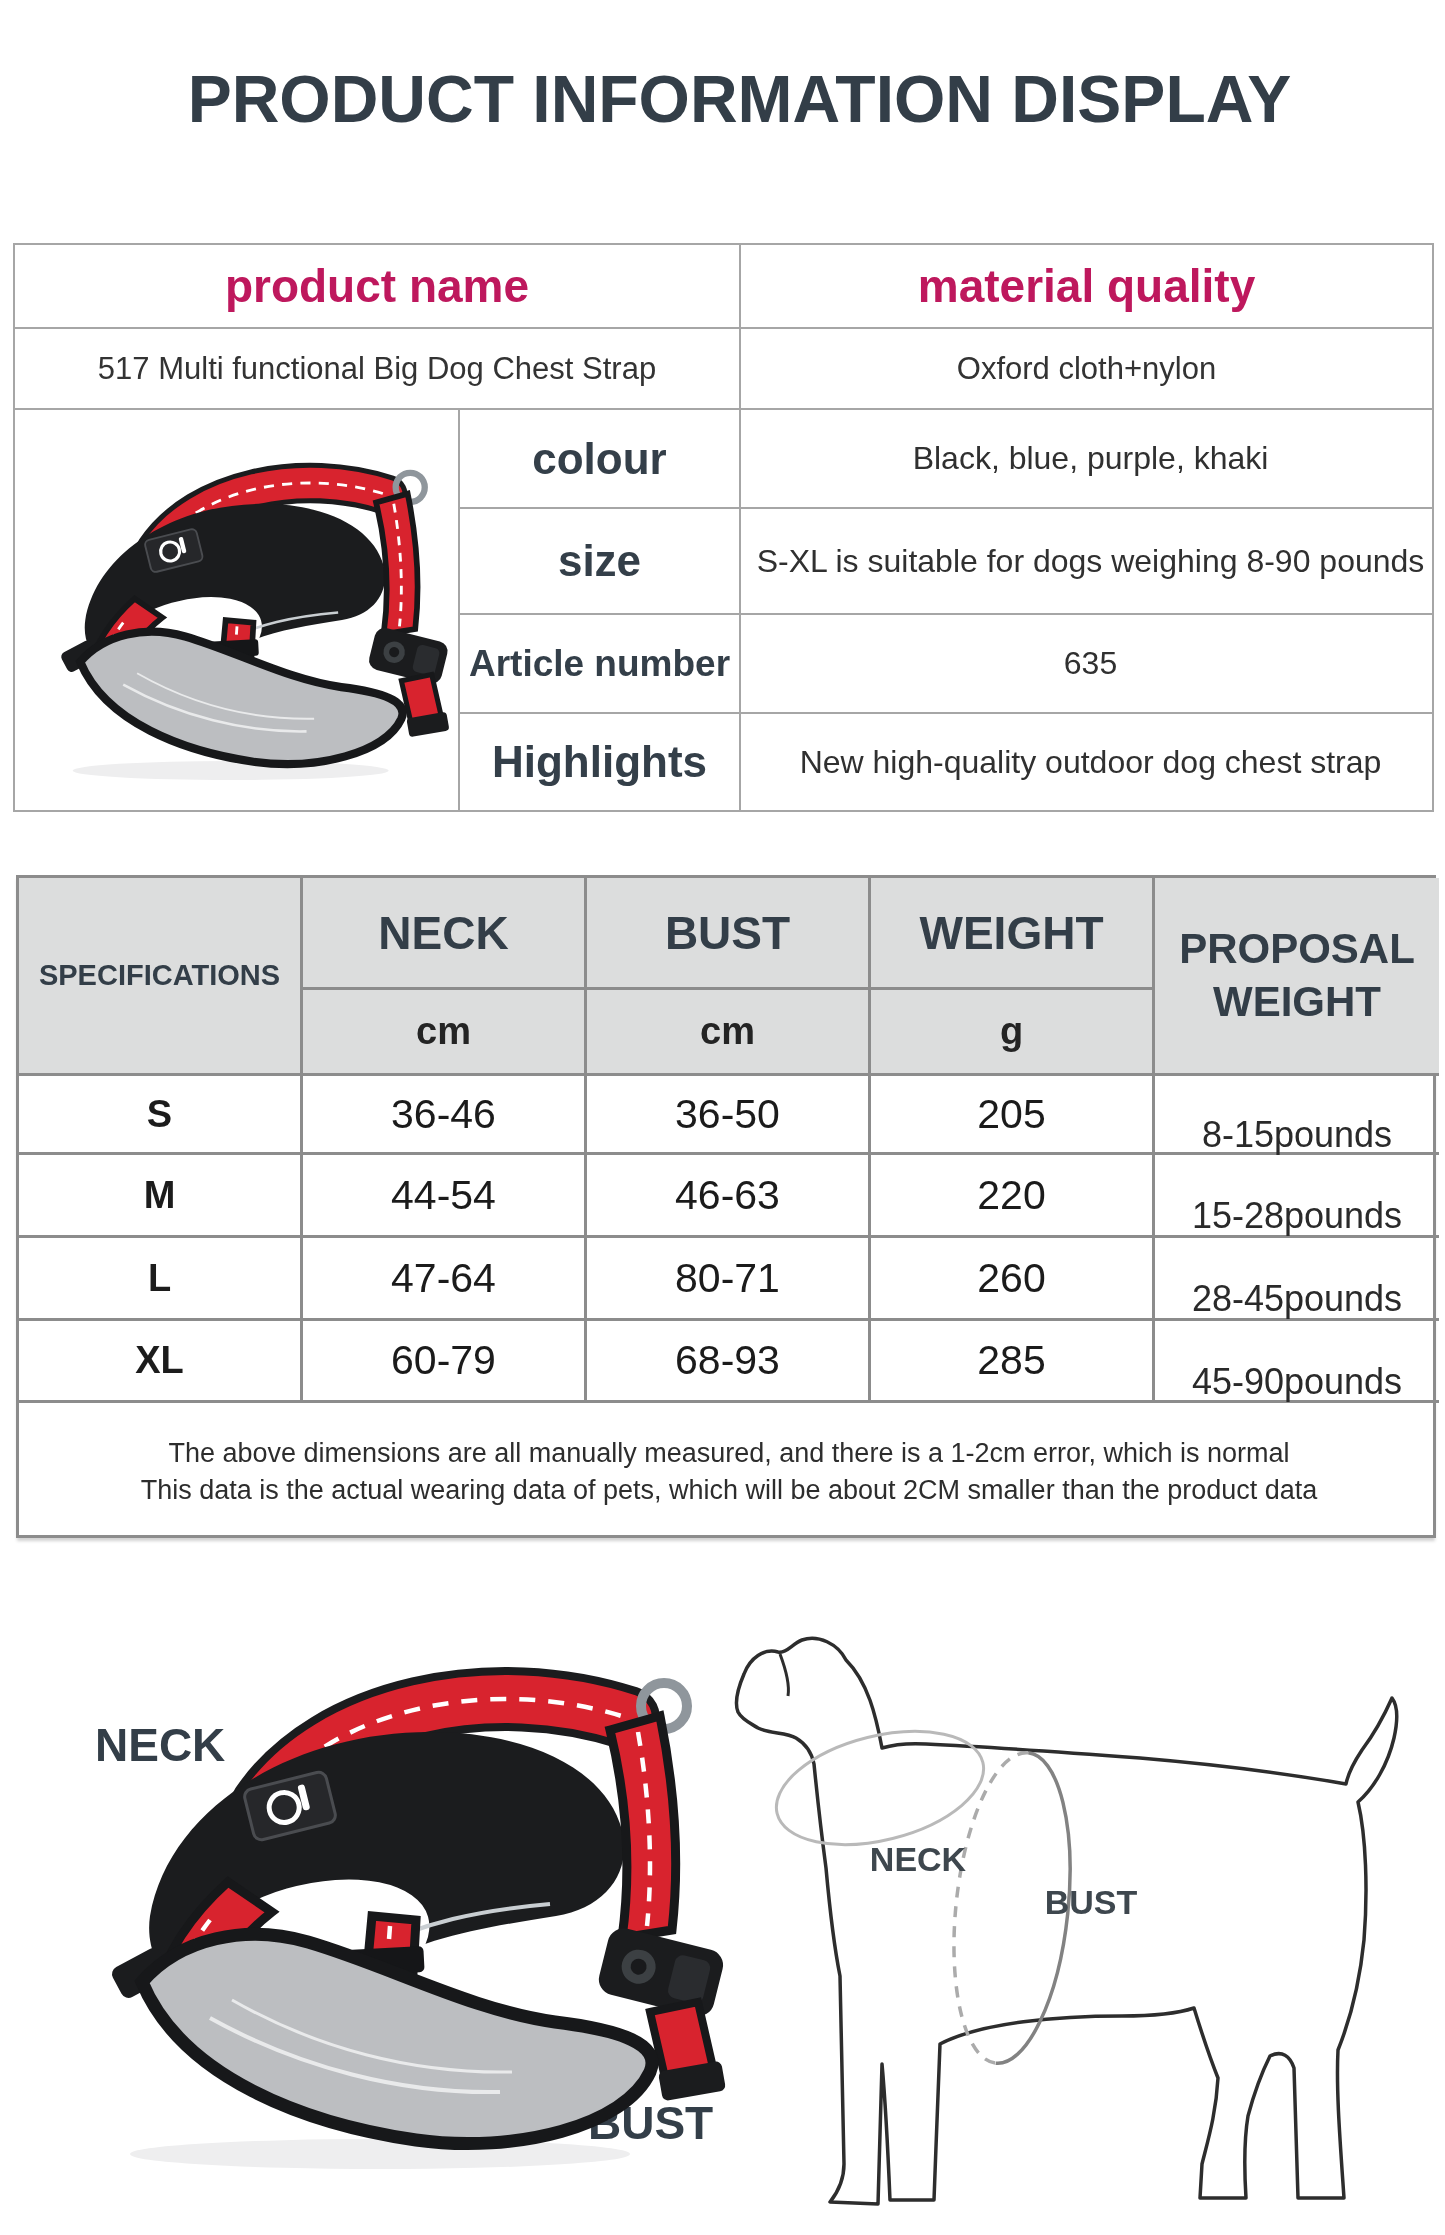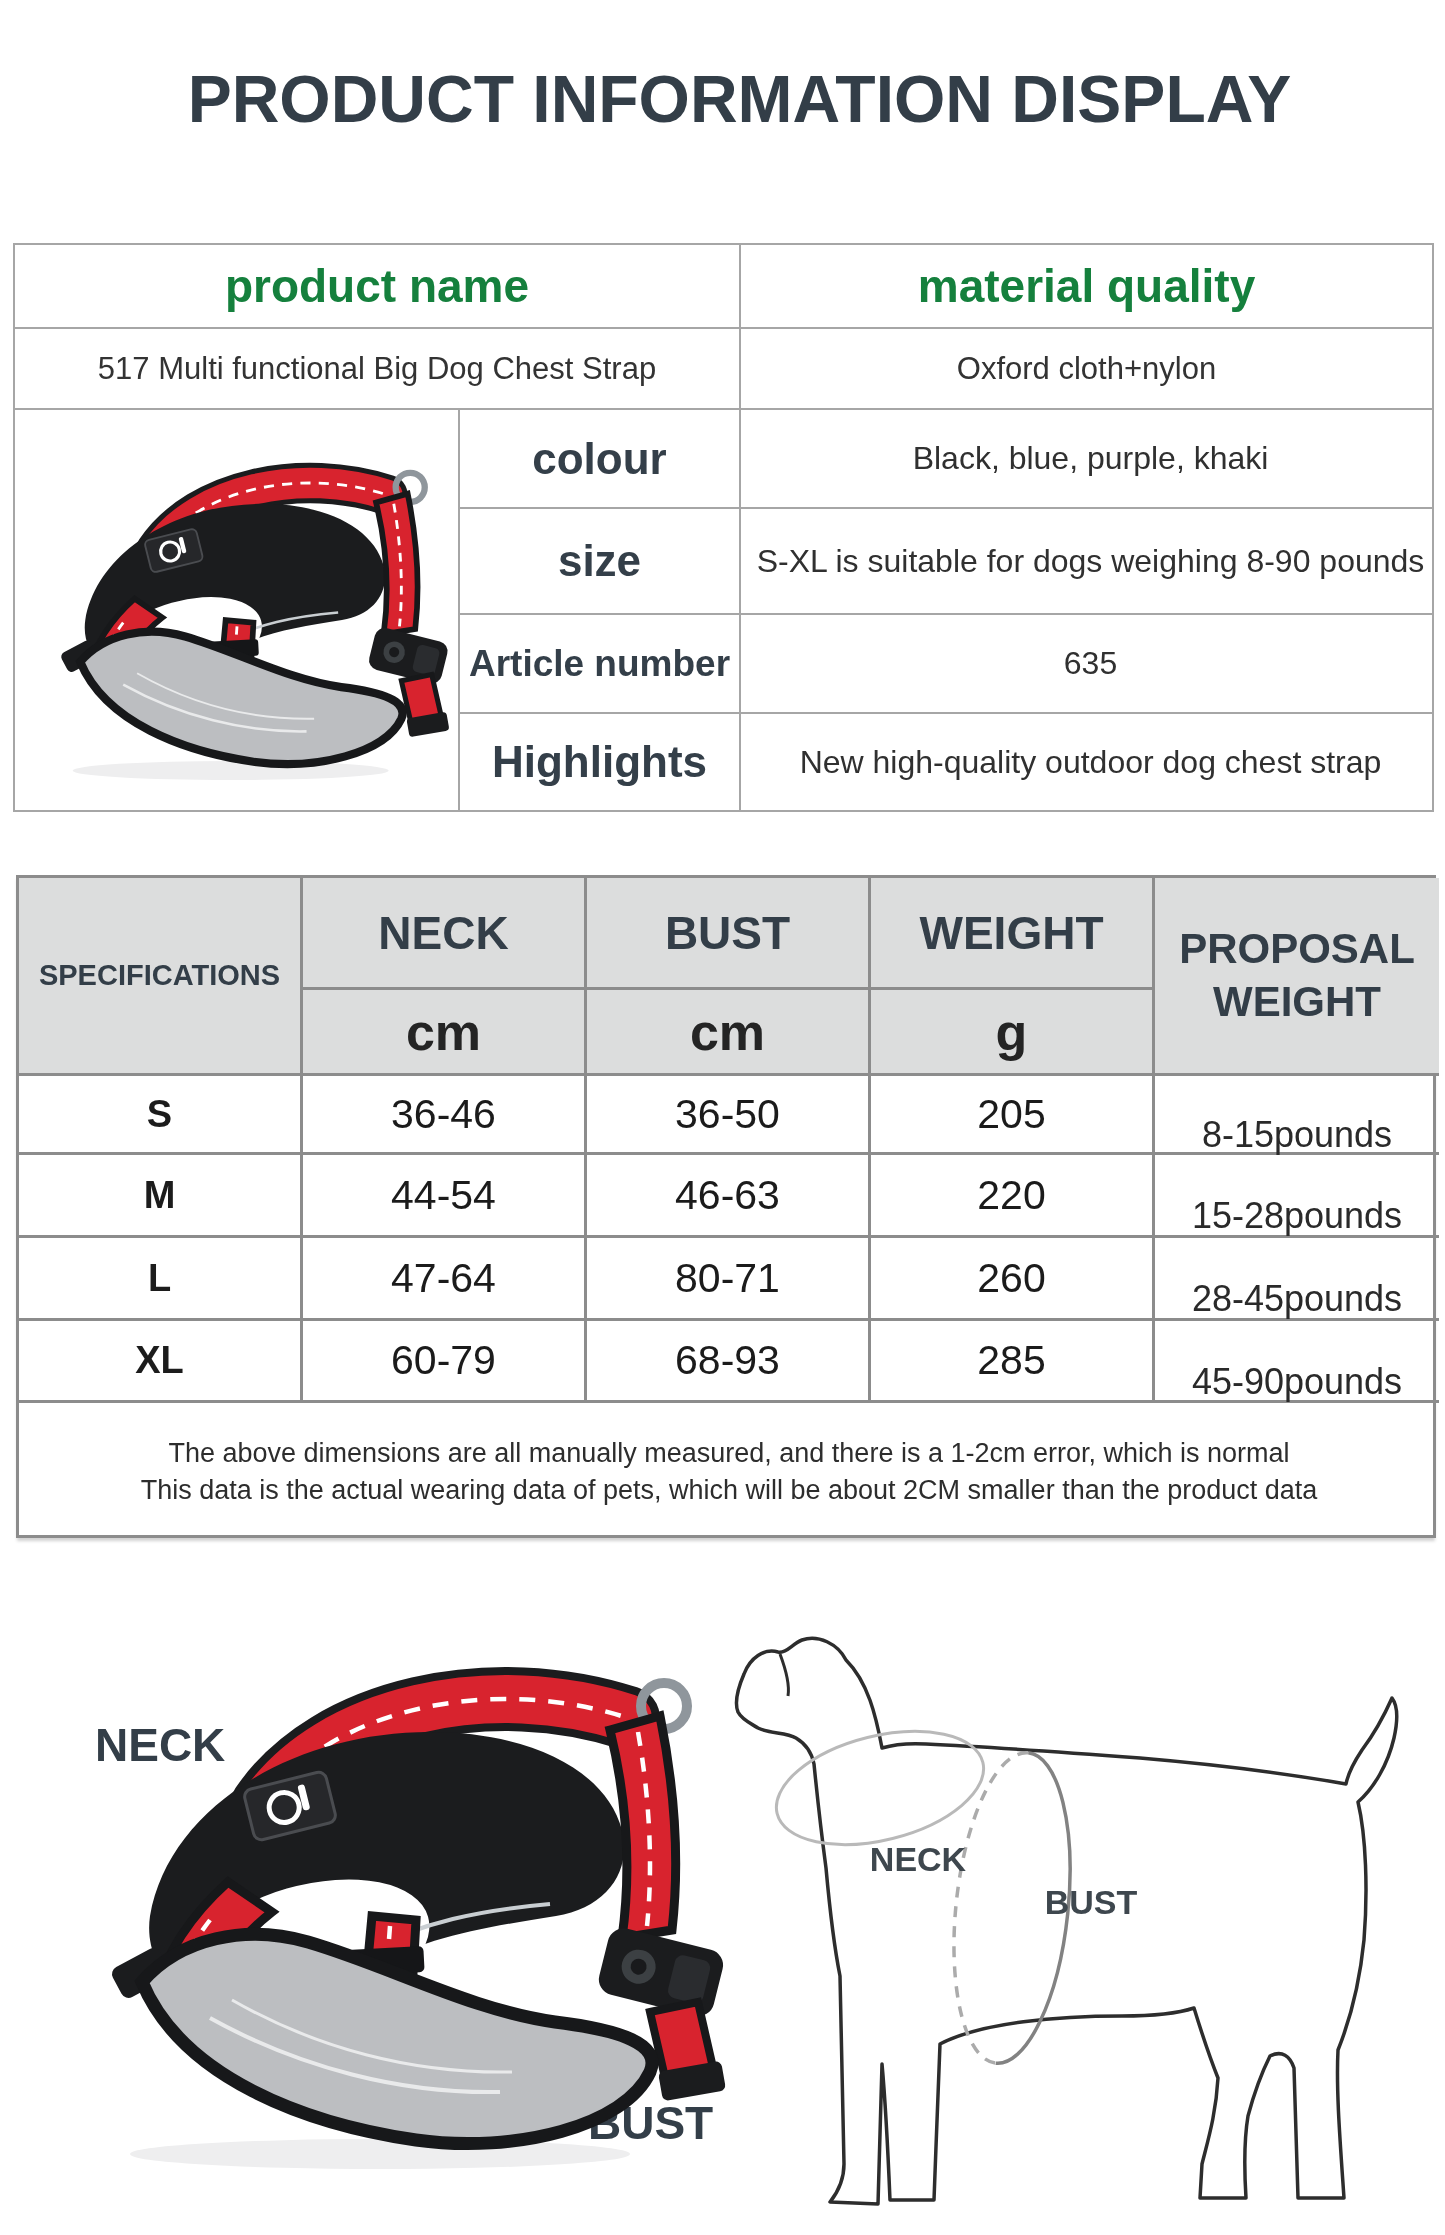--- a/index.html
+++ b/index.html
@@ -31,21 +31,21 @@
   .info-table .cell{
     display:flex;align-items:center;justify-content:center;
     border-right:2px solid #a6a6a6;
     border-bottom:2px solid #a6a6a6;
     box-sizing:border-box;
     text-align:center;
     overflow:hidden;
   }
   .info-table .last-col{border-right:none;}
   .info-table .last-row{border-bottom:none;}
-  .ih{font-size:46px;font-weight:bold;color:#15803d;}
+  .ih{font-size:46px;font-weight:bold;color:#be185d;}
   .iv{font-size:31px;color:#333333;white-space:nowrap;}
   .ilabel{font-size:44px;font-weight:bold;color:#343f49;}
   .ilabel-sm{font-size:37px;font-weight:bold;color:#343f49;}
   .ival{font-size:32px;color:#303030;white-space:nowrap;padding-left:8px;}
   .img-cell{grid-column:1/2;grid-row:3/7;display:flex;align-items:center;justify-content:center;
     border-right:2px solid #a6a6a6;box-sizing:border-box;}
 
   
   .spec-table{
     position:absolute;left:16px;top:875px;
@@ -62,21 +62,21 @@
     display:flex;align-items:center;justify-content:center;
     border-right:3px solid #8c8c8c;
     border-bottom:3px solid #8c8c8c;
     box-sizing:border-box;text-align:center;
   }
   .spec-table .last-col{border-right:none;}
   .spec-table .last-row{border-bottom:none;}
   .hdr{background:#dcdddd;}
   .corner{grid-column:1/2;grid-row:1/3;font-size:29px;font-weight:bold;color:#333e48;}
   .colname{font-size:46px;font-weight:bold;color:#333e48;}
-  .colunit{font-size:52px;font-weight:bold;color:#242424;}
+  .colunit{font-size:38px;font-weight:bold;color:#242424;}
   .proposal{grid-column:5/6;grid-row:1/3;font-size:42px;font-weight:bold;color:#333e48;line-height:1.25;padding:0 10px;}
   .sizecell{font-size:38px;font-weight:600;color:#1c1c1c;}
   .numcell{font-size:41px;color:#1b1b1b;}
   .poundcell{font-size:36px;color:#2a2a2a;white-space:nowrap;margin-top:42px;}
   .notecell{grid-column:1/6;grid-row:7/8;flex-direction:column;line-height:37px;
     font-size:27px;color:#2d2d2d;padding:0 10px;}
 
   
   .guide-label{
     position:absolute;font-size:46px;font-weight:bold;color:#333e48;white-space:nowrap;

